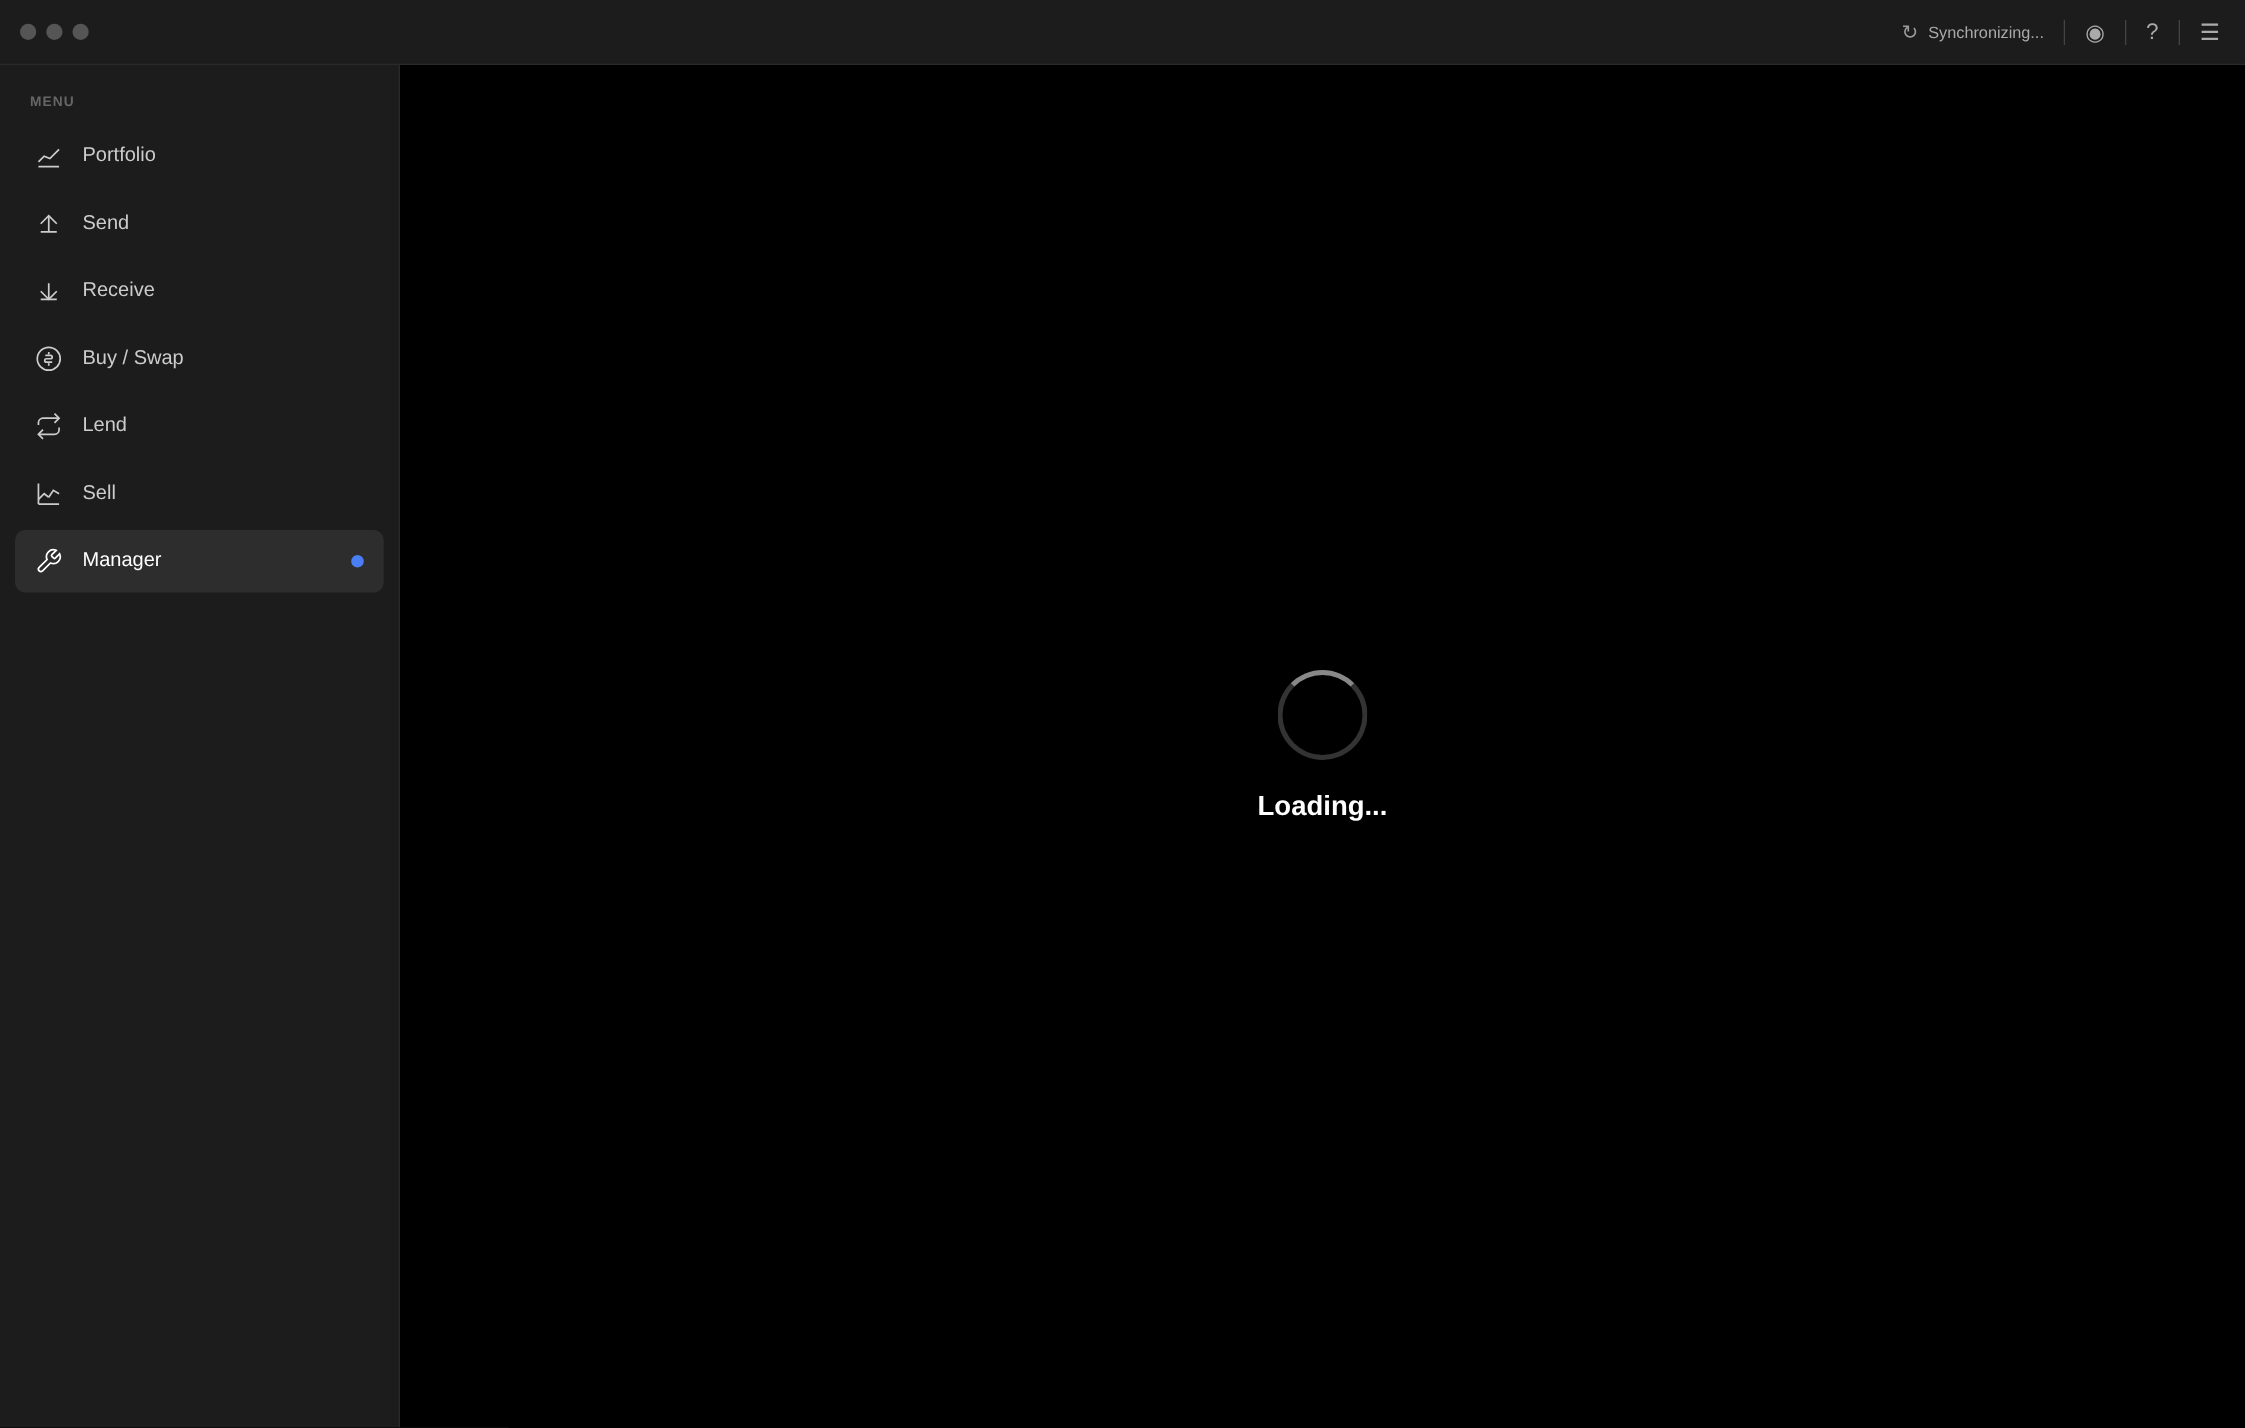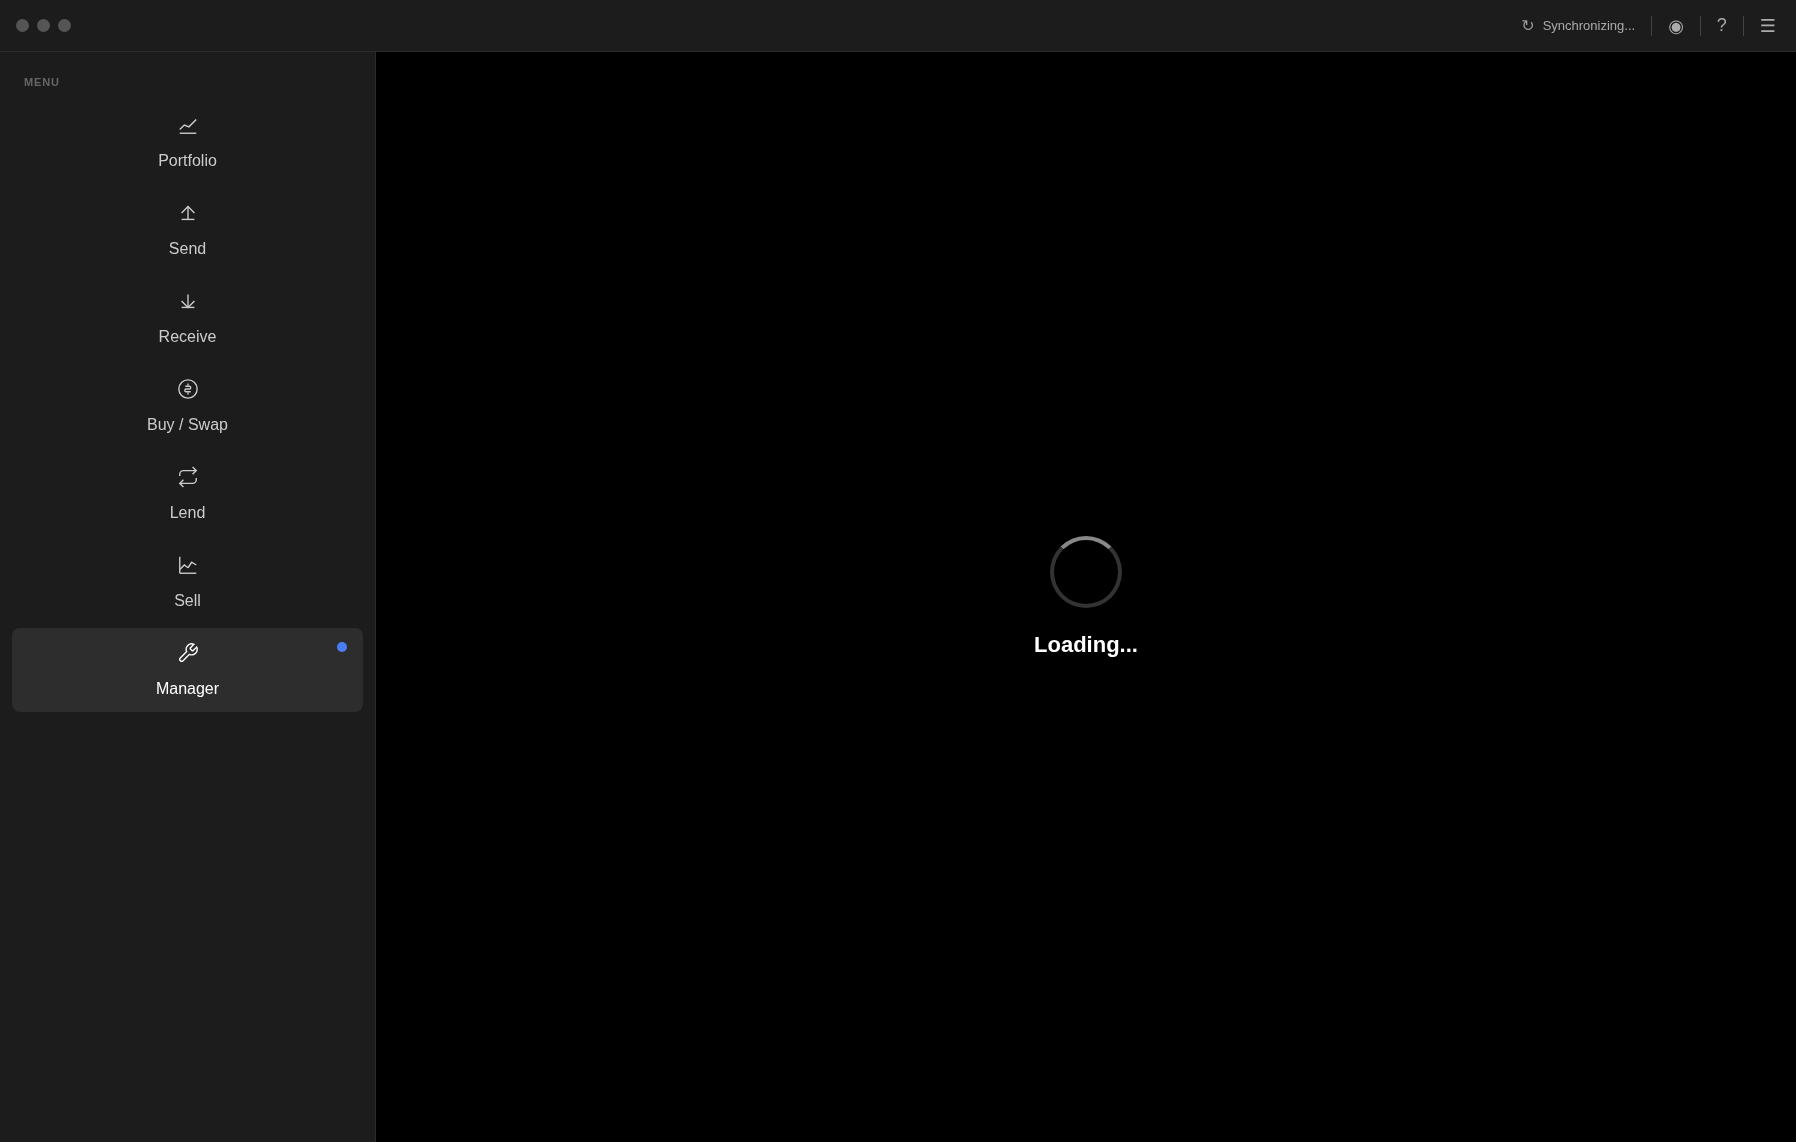--- a/index.html
+++ b/index.html
@@ -84,21 +84,21 @@
 
     
     .main-layout {
       display: flex;
       flex: 1;
       overflow: hidden;
     }
 
     
     .sidebar {
-      width: 376px;
+      width: 320px;
       background: #1c1c1c;
       display: flex;
       flex-direction: column;
       border-right: 1px solid #2a2a2a;
       flex-shrink: 0;
       padding: 24px 0 0 0;
     }
 
     .menu-label {
       color: #666;
@@ -120,21 +120,20 @@
       display: flex;
       align-items: center;
       gap: 16px;
       padding: 14px 16px;
       border-radius: 8px;
       cursor: pointer;
       color: #ccc;
       font-size: 16px;
       font-weight: 400;
       position: relative;
-      flex-direction: column;
     }
 
     .nav-item.active {
       background: #2d2d2d;
       color: #fff;
     }
 
     .nav-icon {
       width: 22px;
       height: 22px;

